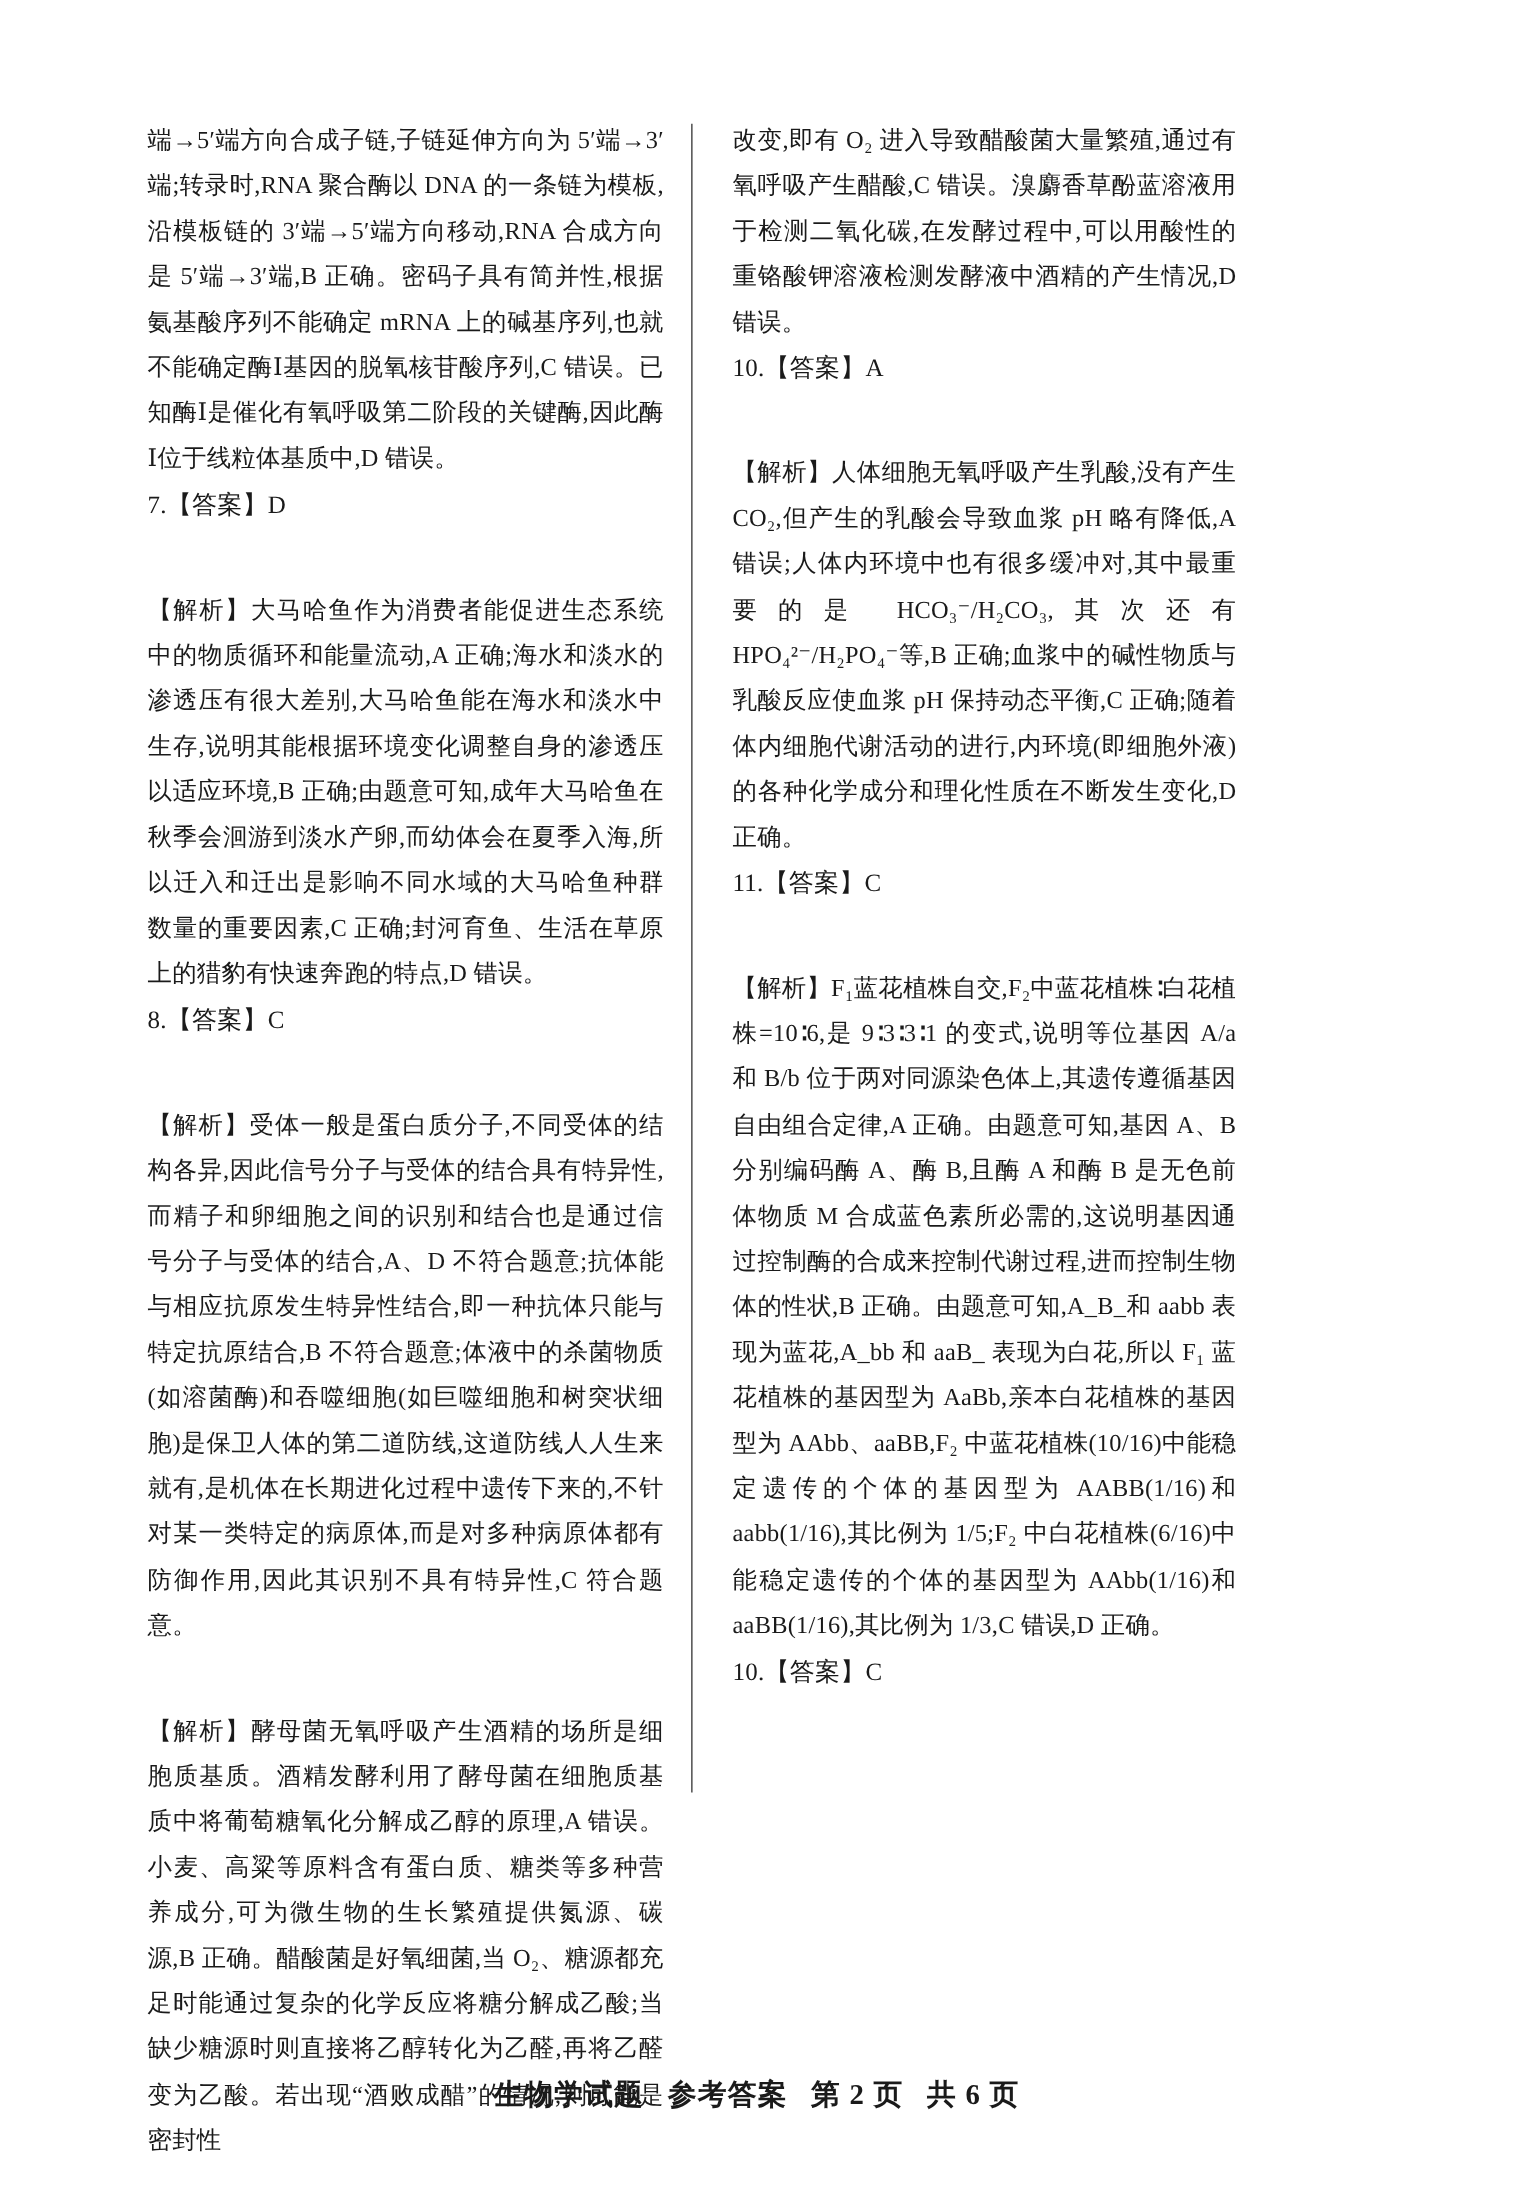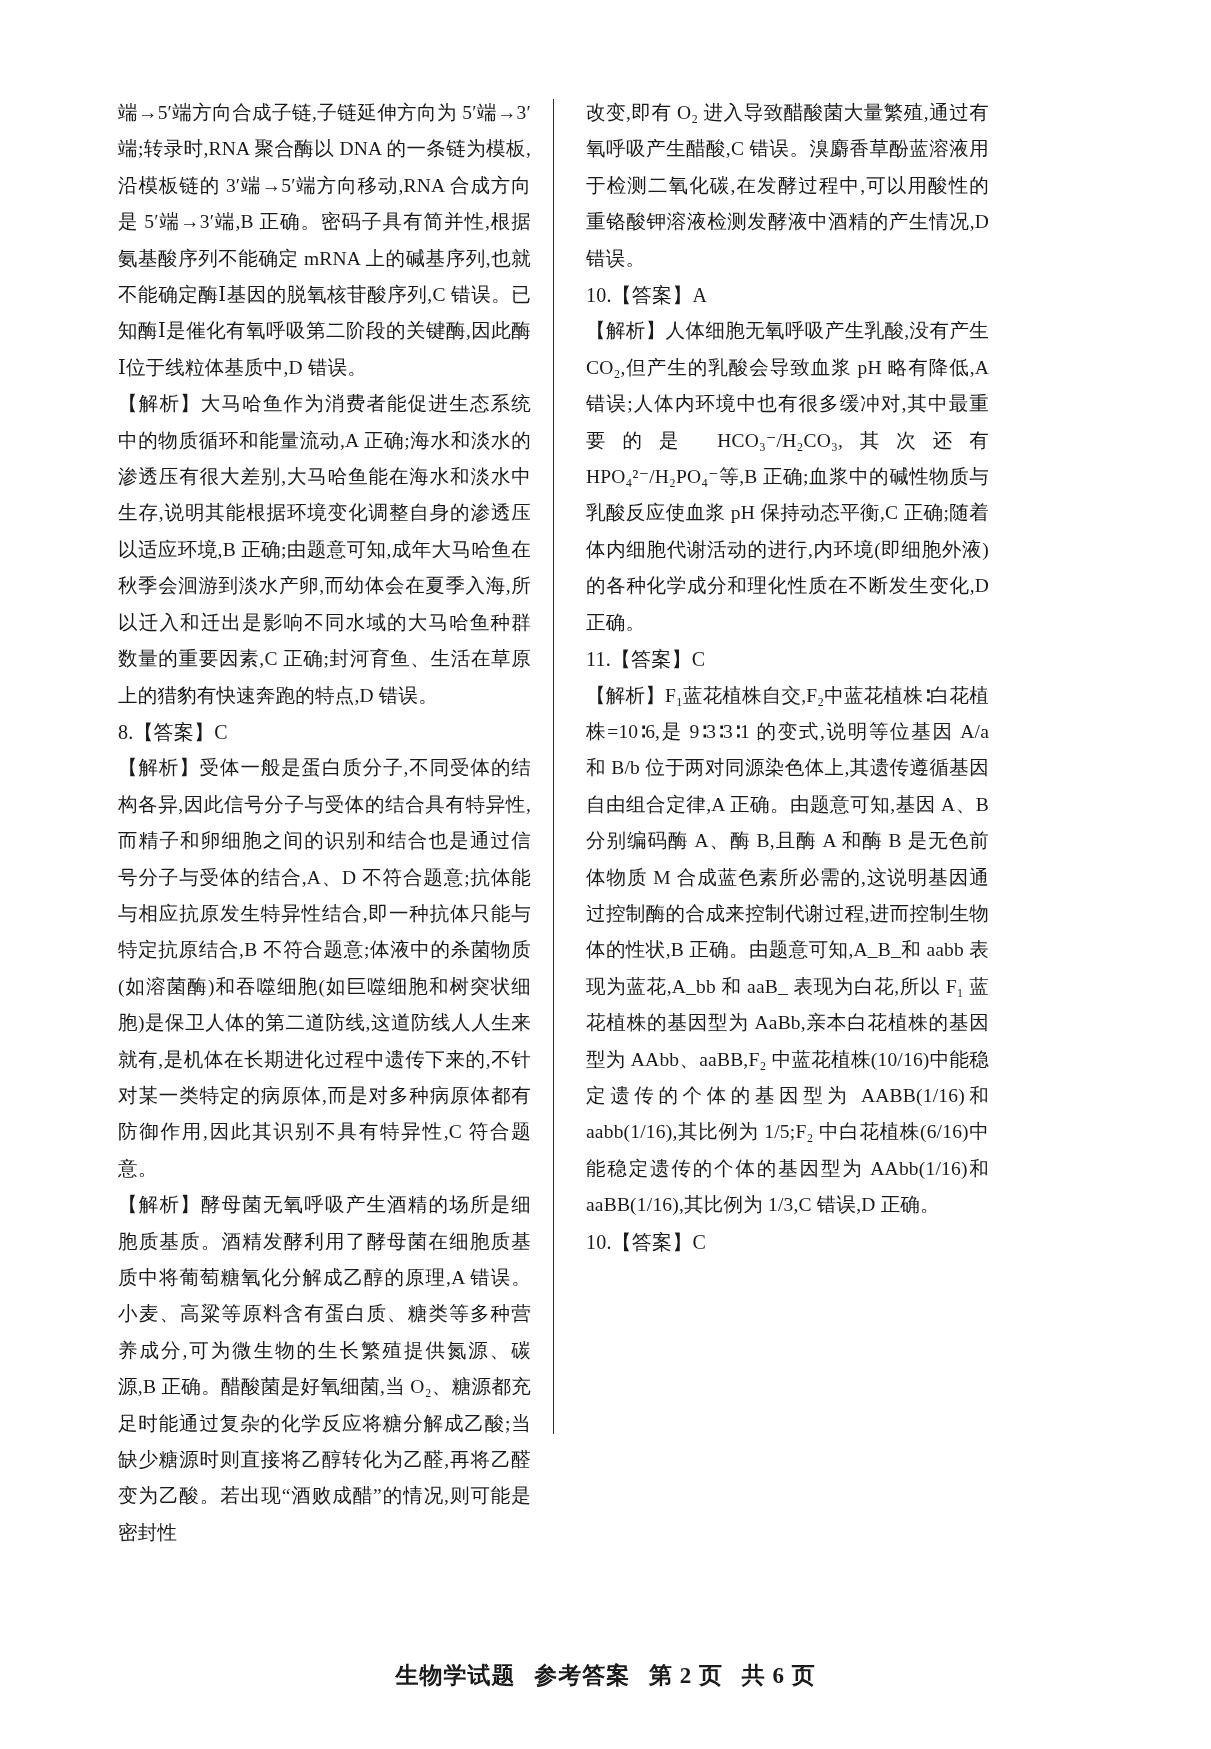--- a/index.html
+++ b/index.html
@@ -54,20 +54,21 @@
   .para-cont {
     text-indent: 0;
   }
   .ans-line {
     margin-top: 0;
     font-size: 20px;
     line-height: 36.4px;
   }
   .expl {
     text-indent: 0;
+    margin-top: 48px;
   }
   .footer {
     position: absolute;
     left: 0;
     right: 0;
     bottom: 58px;
     text-align: center;
     font-size: 23px;
     font-weight: bold;
     letter-spacing: 1px;
@@ -78,20 +79,23 @@
 </style>
 </head>
 <body>
 
 <div class="page">
   <div class="columns">
 
     <div class="col col-left">
       <p class="para-cont">端→5′端方向合成子链,子链延伸方向为 5′端→3′端;转录时,RNA 聚合酶以 DNA 的一条链为模板,沿模板链的 3′端→5′端方向移动,RNA 合成方向是 5′端→3′端,B 正确。密码子具有简并性,根据氨基酸序列不能确定 mRNA 上的碱基序列,也就不能确定酶Ⅰ基因的脱氧核苷酸序列,C 错误。已知酶Ⅰ是催化有氧呼吸第二阶段的关键酶,因此酶Ⅰ位于线粒体基质中,D 错误。</p>
 
+      <p class="ans-line">
+        <span class="num">7.</span><span>【答案】</span><span class="sc">D</span>
+      </p>
       <p class="expl">
         <span>【解析】</span><span>大马哈鱼作为消费者能促进生态系统中的物质循环和能量流动,A 正确;海水和淡水的渗透压有很大差别,大马哈鱼能在海水和淡水中生存,说明其能根据环境变化调整自身的渗透压以适应环境,B 正确;由题意可知,成年大马哈鱼在秋季会洄游到淡水产卵,而幼体会在夏季入海,所以迁入和迁出是影响不同水域的大马哈鱼种群数量的重要因素,C 正确;封河育鱼、生活在草原上的猎豹有快速奔跑的特点,D 错误。</span>
       </p>
 
       <p class="ans-line">
         <span class="num">8.</span><span>【答案】</span><span class="sc">C</span>
       </p>
       <p class="expl">
         <span>【解析】</span><span>受体一般是蛋白质分子,不同受体的结构各异,因此信号分子与受体的结合具有特异性,而精子和卵细胞之间的识别和结合也是通过信号分子与受体的结合,A、D 不符合题意;抗体能与相应抗原发生特异性结合,即一种抗体只能与特定抗原结合,B 不符合题意;体液中的杀菌物质(如溶菌酶)和吞噬细胞(如巨噬细胞和树突状细胞)是保卫人体的第二道防线,这道防线人人生来就有,是机体在长期进化过程中遗传下来的,不针对某一类特定的病原体,而是对多种病原体都有防御作用,因此其识别不具有特异性,C 符合题意。</span>
       </p>

